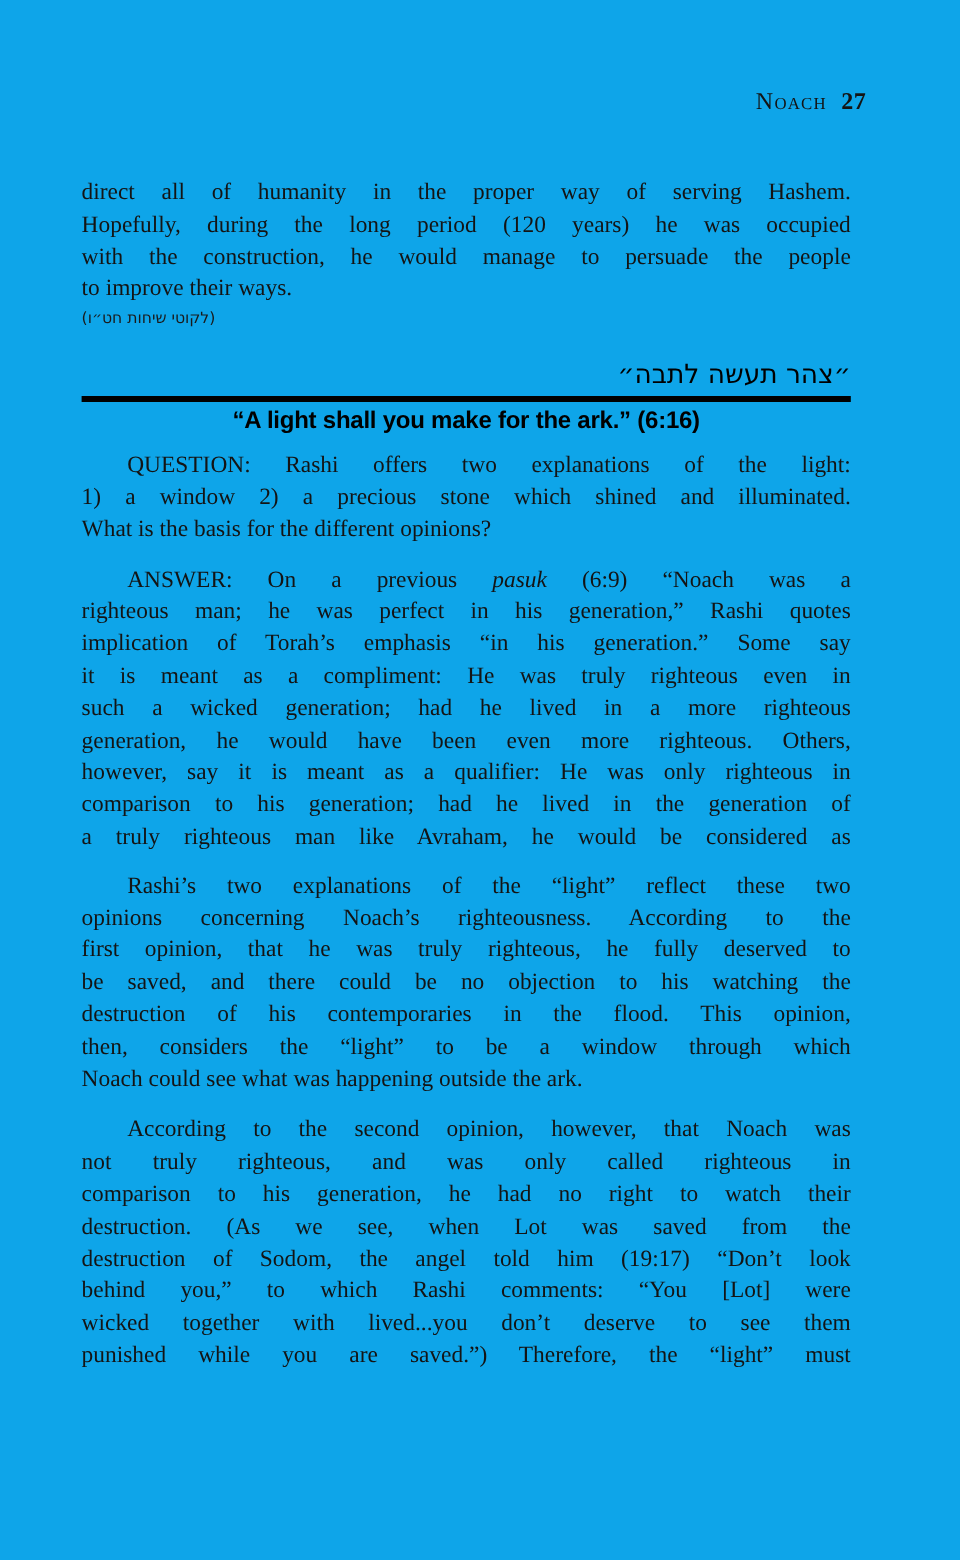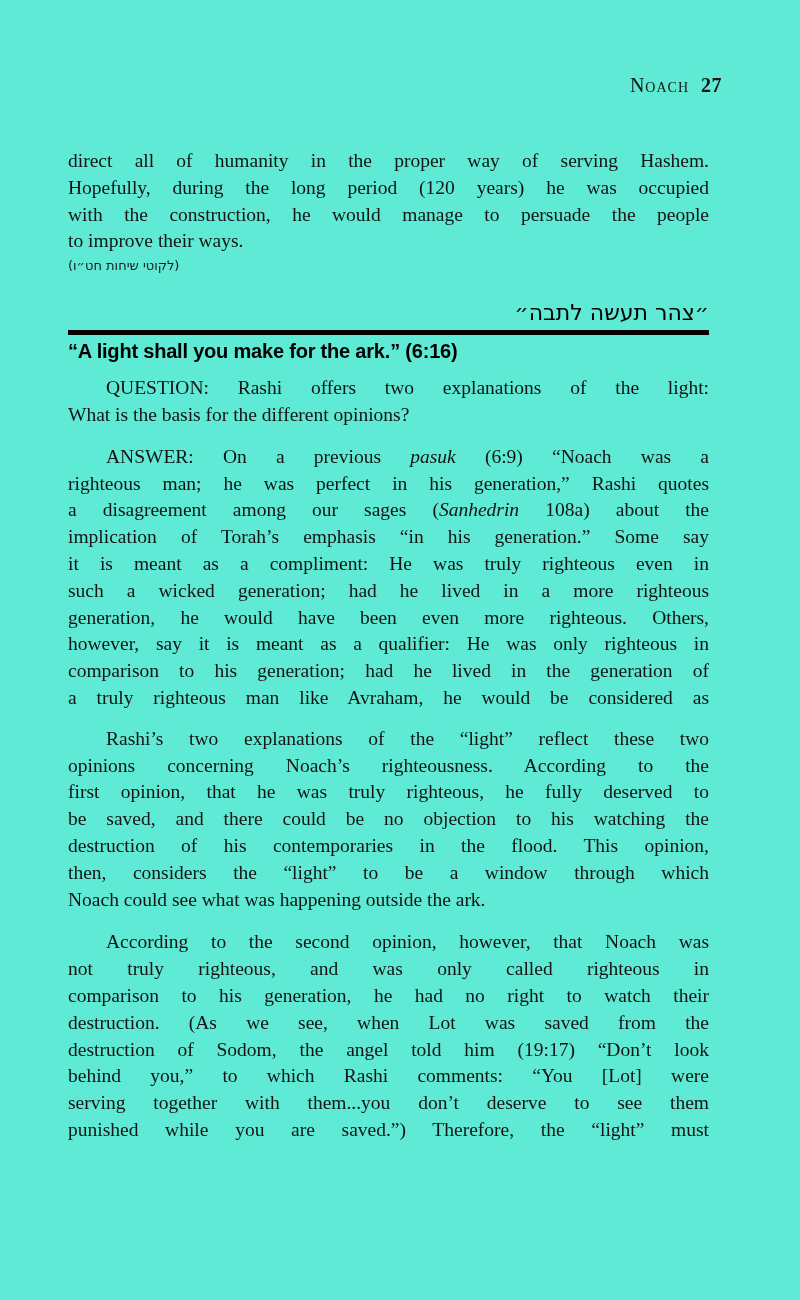--- a/index.html
+++ b/index.html
@@ -1,19 +1,19 @@
 <!DOCTYPE html>
 <html><head>
 <meta charset="utf-8">
 <style>
   html,body { margin:0; padding:0; background:#ffffff; }
   .page {
     position:relative;
     width:800px; height:1300px;
-    background:#5eead4;
+    background:#0ea5e9;
     font-family:"Liberation Serif", serif;
     color:#141414;
     overflow:hidden;
   }
   .running-header {
     position:absolute;
     top:74px; right:78px;
     font-size:20px;
     letter-spacing:0.5px;
     white-space:nowrap;
@@ -62,21 +62,21 @@
     background:#000;
   }
   .verse-heading {
     margin-top:4px;
     font-family:"Liberation Sans", sans-serif;
     font-weight:bold;
     font-size:20px;
     line-height:24px;
     letter-spacing:-0.2px;
     color:#000;
-    text-align:left;
+    text-align:center;
   }
   .mt-q  { margin-top:12px; }
   .mt-a1 { margin-top:15px; }
   .mt-a2 { margin-top:14px; }
   .mt-a3 { margin-top:16px; }
 </style>
 </head>
 <body>
 
 <div class="page">
@@ -97,27 +97,27 @@
     <div class="citation">(לקוטי שיחות חט״ו)</div>
 
     <div class="hebrew-title">״צהר תעשה לתבה״</div>
 
     <div class="divider-rule"></div>
 
     <div class="verse-heading">“A light shall you make for the ark.” (6:16)</div>
 
     <div class="para mt-q">
         <div class="line indent"><span>QUESTION: Rashi offers two explanations of the light:</span></div>
+        <div class="line"><span>1) a window 2) a precious stone which shined and illuminated.</span></div>
         <div class="line lastline"><span>What is the basis for the different opinions?</span></div>
       </div>
 
     <div class="para mt-a1">
         <div class="line indent"><span>ANSWER: On a previous </span><i>pasuk</i><span> (6:9) “Noach was a</span></div>
         <div class="line"><span>righteous man; he was perfect in his generation,” Rashi quotes</span></div>
-        <div class="line"><span>a disagreement among our sages (</span><i>Sanhedrin</i><span> 108a) about the</span></div>
         <div class="line"><span>implication of Torah’s emphasis “in his generation.” Some say</span></div>
         <div class="line"><span>it is meant as a compliment: He was truly righteous even in</span></div>
         <div class="line"><span>such a wicked generation; had he lived in a more righteous</span></div>
         <div class="line"><span>generation, he would have been even more righteous. Others,</span></div>
         <div class="line"><span>however, say it is meant as a qualifier: He was only righteous in</span></div>
         <div class="line"><span>comparison to his generation; had he lived in the generation of</span></div>
         <div class="line"><span>a truly righteous man like Avraham, he would be considered as</span></div>
       </div>
 
     <div class="para mt-a2">
@@ -130,18 +130,18 @@
         <div class="line lastline"><span>Noach could see what was happening outside the ark.</span></div>
       </div>
 
     <div class="para mt-a3">
         <div class="line indent"><span>According to the second opinion, however, that Noach was</span></div>
         <div class="line"><span>not truly righteous, and was only called righteous in</span></div>
         <div class="line"><span>comparison to his generation, he had no right to watch their</span></div>
         <div class="line"><span>destruction. (As we see, when Lot was saved from the</span></div>
         <div class="line"><span>destruction of Sodom, the angel told him (19:17) “Don’t look</span></div>
         <div class="line"><span>behind you,” to which Rashi comments: “You [Lot] were</span></div>
-        <div class="line"><span>serving together with them...you don’t deserve to see them</span></div>
+        <div class="line"><span>wicked together with lived...you don’t deserve to see them</span></div>
         <div class="line"><span>punished while you are saved.”) Therefore, the “light” must</span></div>
       </div>
 
   </div>
 </div>
 
 </body></html>

